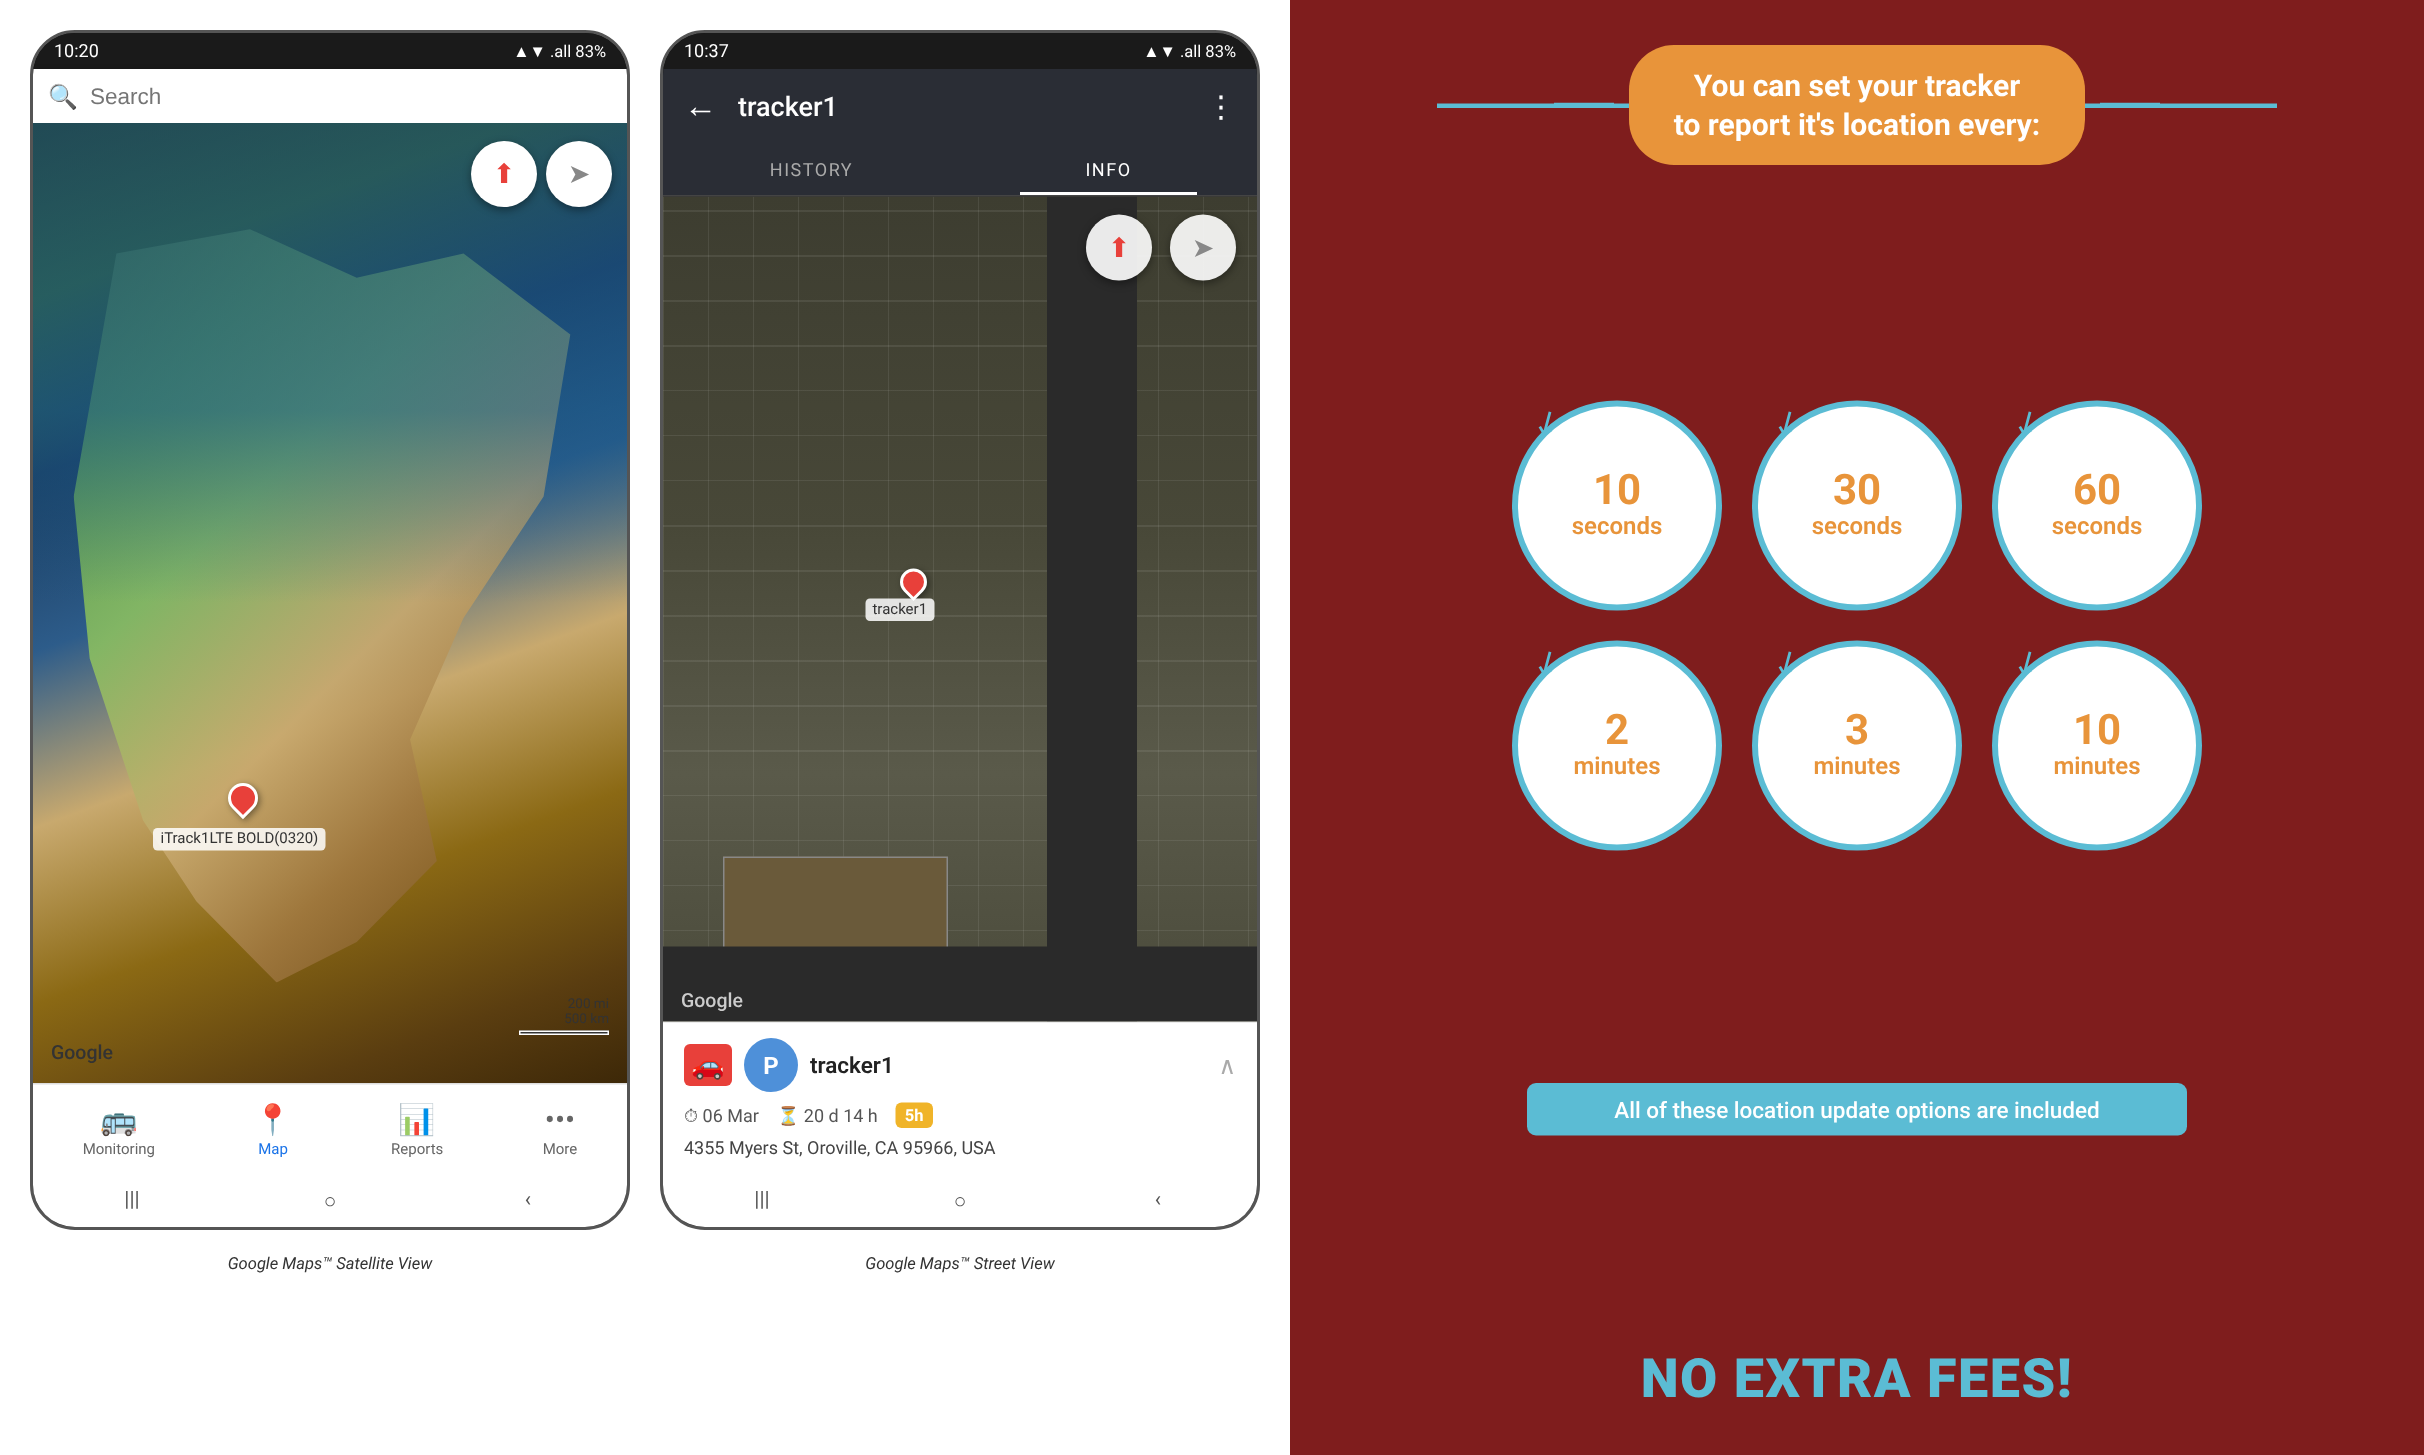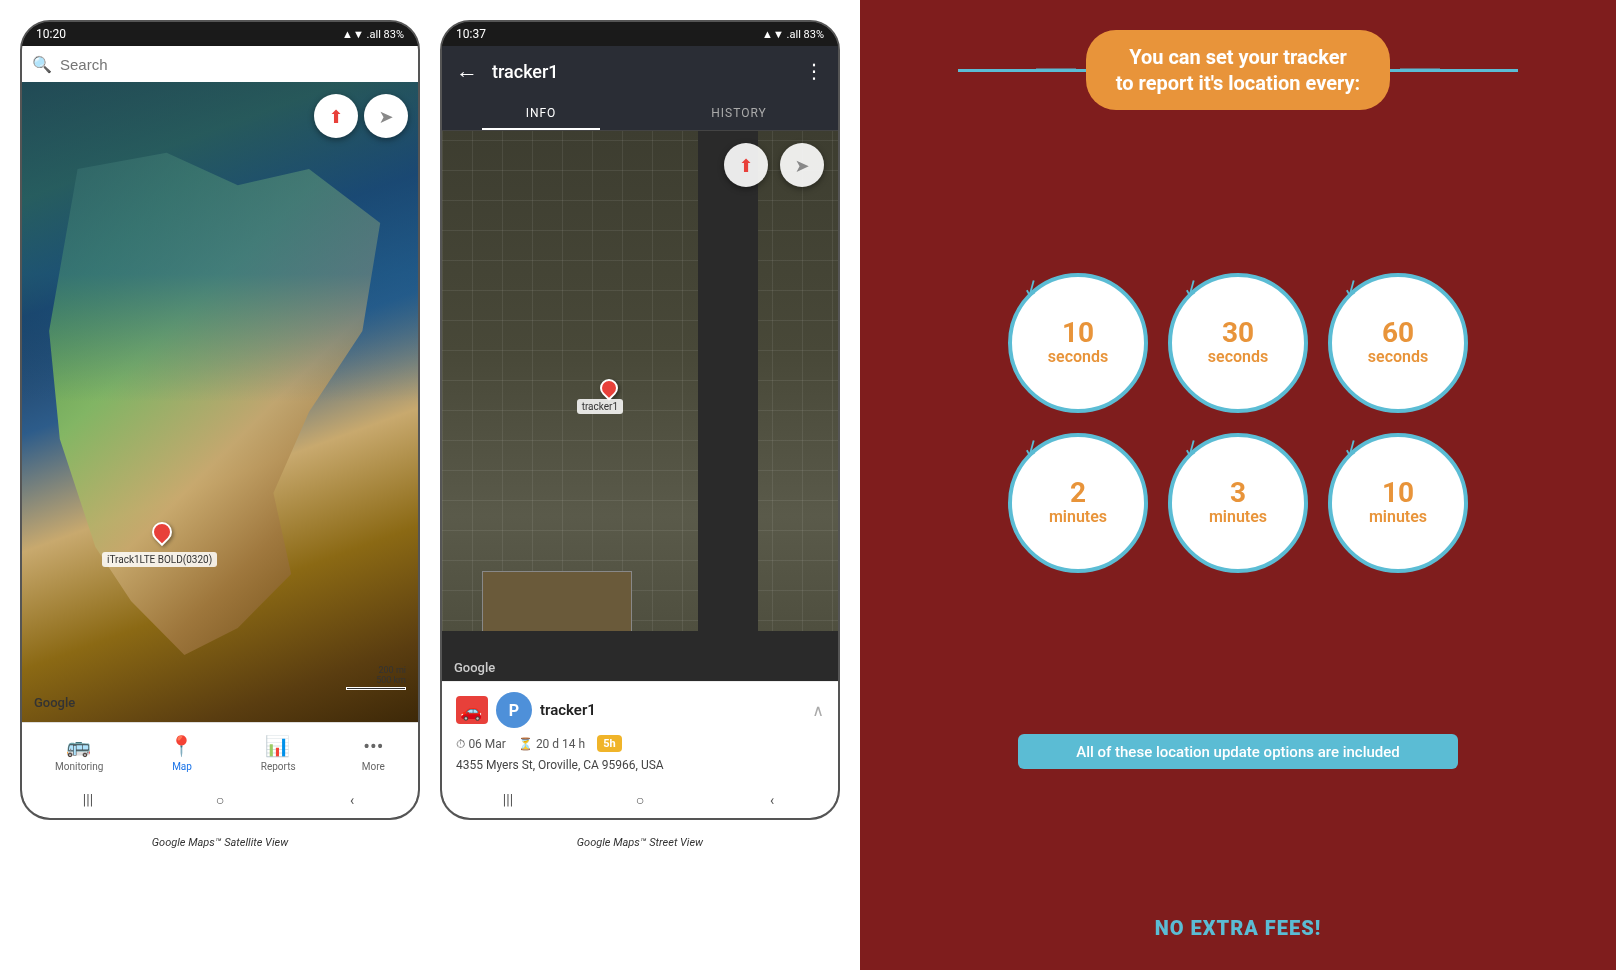--- a/index.html
+++ b/index.html
@@ -656,21 +656,21 @@
       width: 100%;
     }
 
     .info-included-text {
       color: #fff;
       font-size: 15px;
       font-weight: 500;
     }
 
     .no-extra-fees {
-      font-size: 20px;
+      font-size: 36px;
       font-weight: 900;
       color: #5bbcd4;
       letter-spacing: 1px;
     }
 
   </style>
 </head>
 <body>
 
 <div class="phones-section">
@@ -745,22 +745,22 @@
         </div>
       </div>
 
       <div class="tracker-app-bar">
         <span class="back-btn">←</span>
         <span class="tracker-title">tracker1</span>
         <span class="more-btn">⋮</span>
       </div>
 
       <div class="tracker-tabs">
+        <div class="tracker-tab">HISTORY</div>
         <div class="tracker-tab active">INFO</div>
-        <div class="tracker-tab">HISTORY</div>
       </div>
 
       <div class="map-area">
         <div class="map-satellite-2">
           <div class="parking-lines"></div>
           <div class="building-block"></div>
           <div class="road-h"></div>
           <div class="road-v"></div>
         </div>
         <div class="compass-btn-2">

